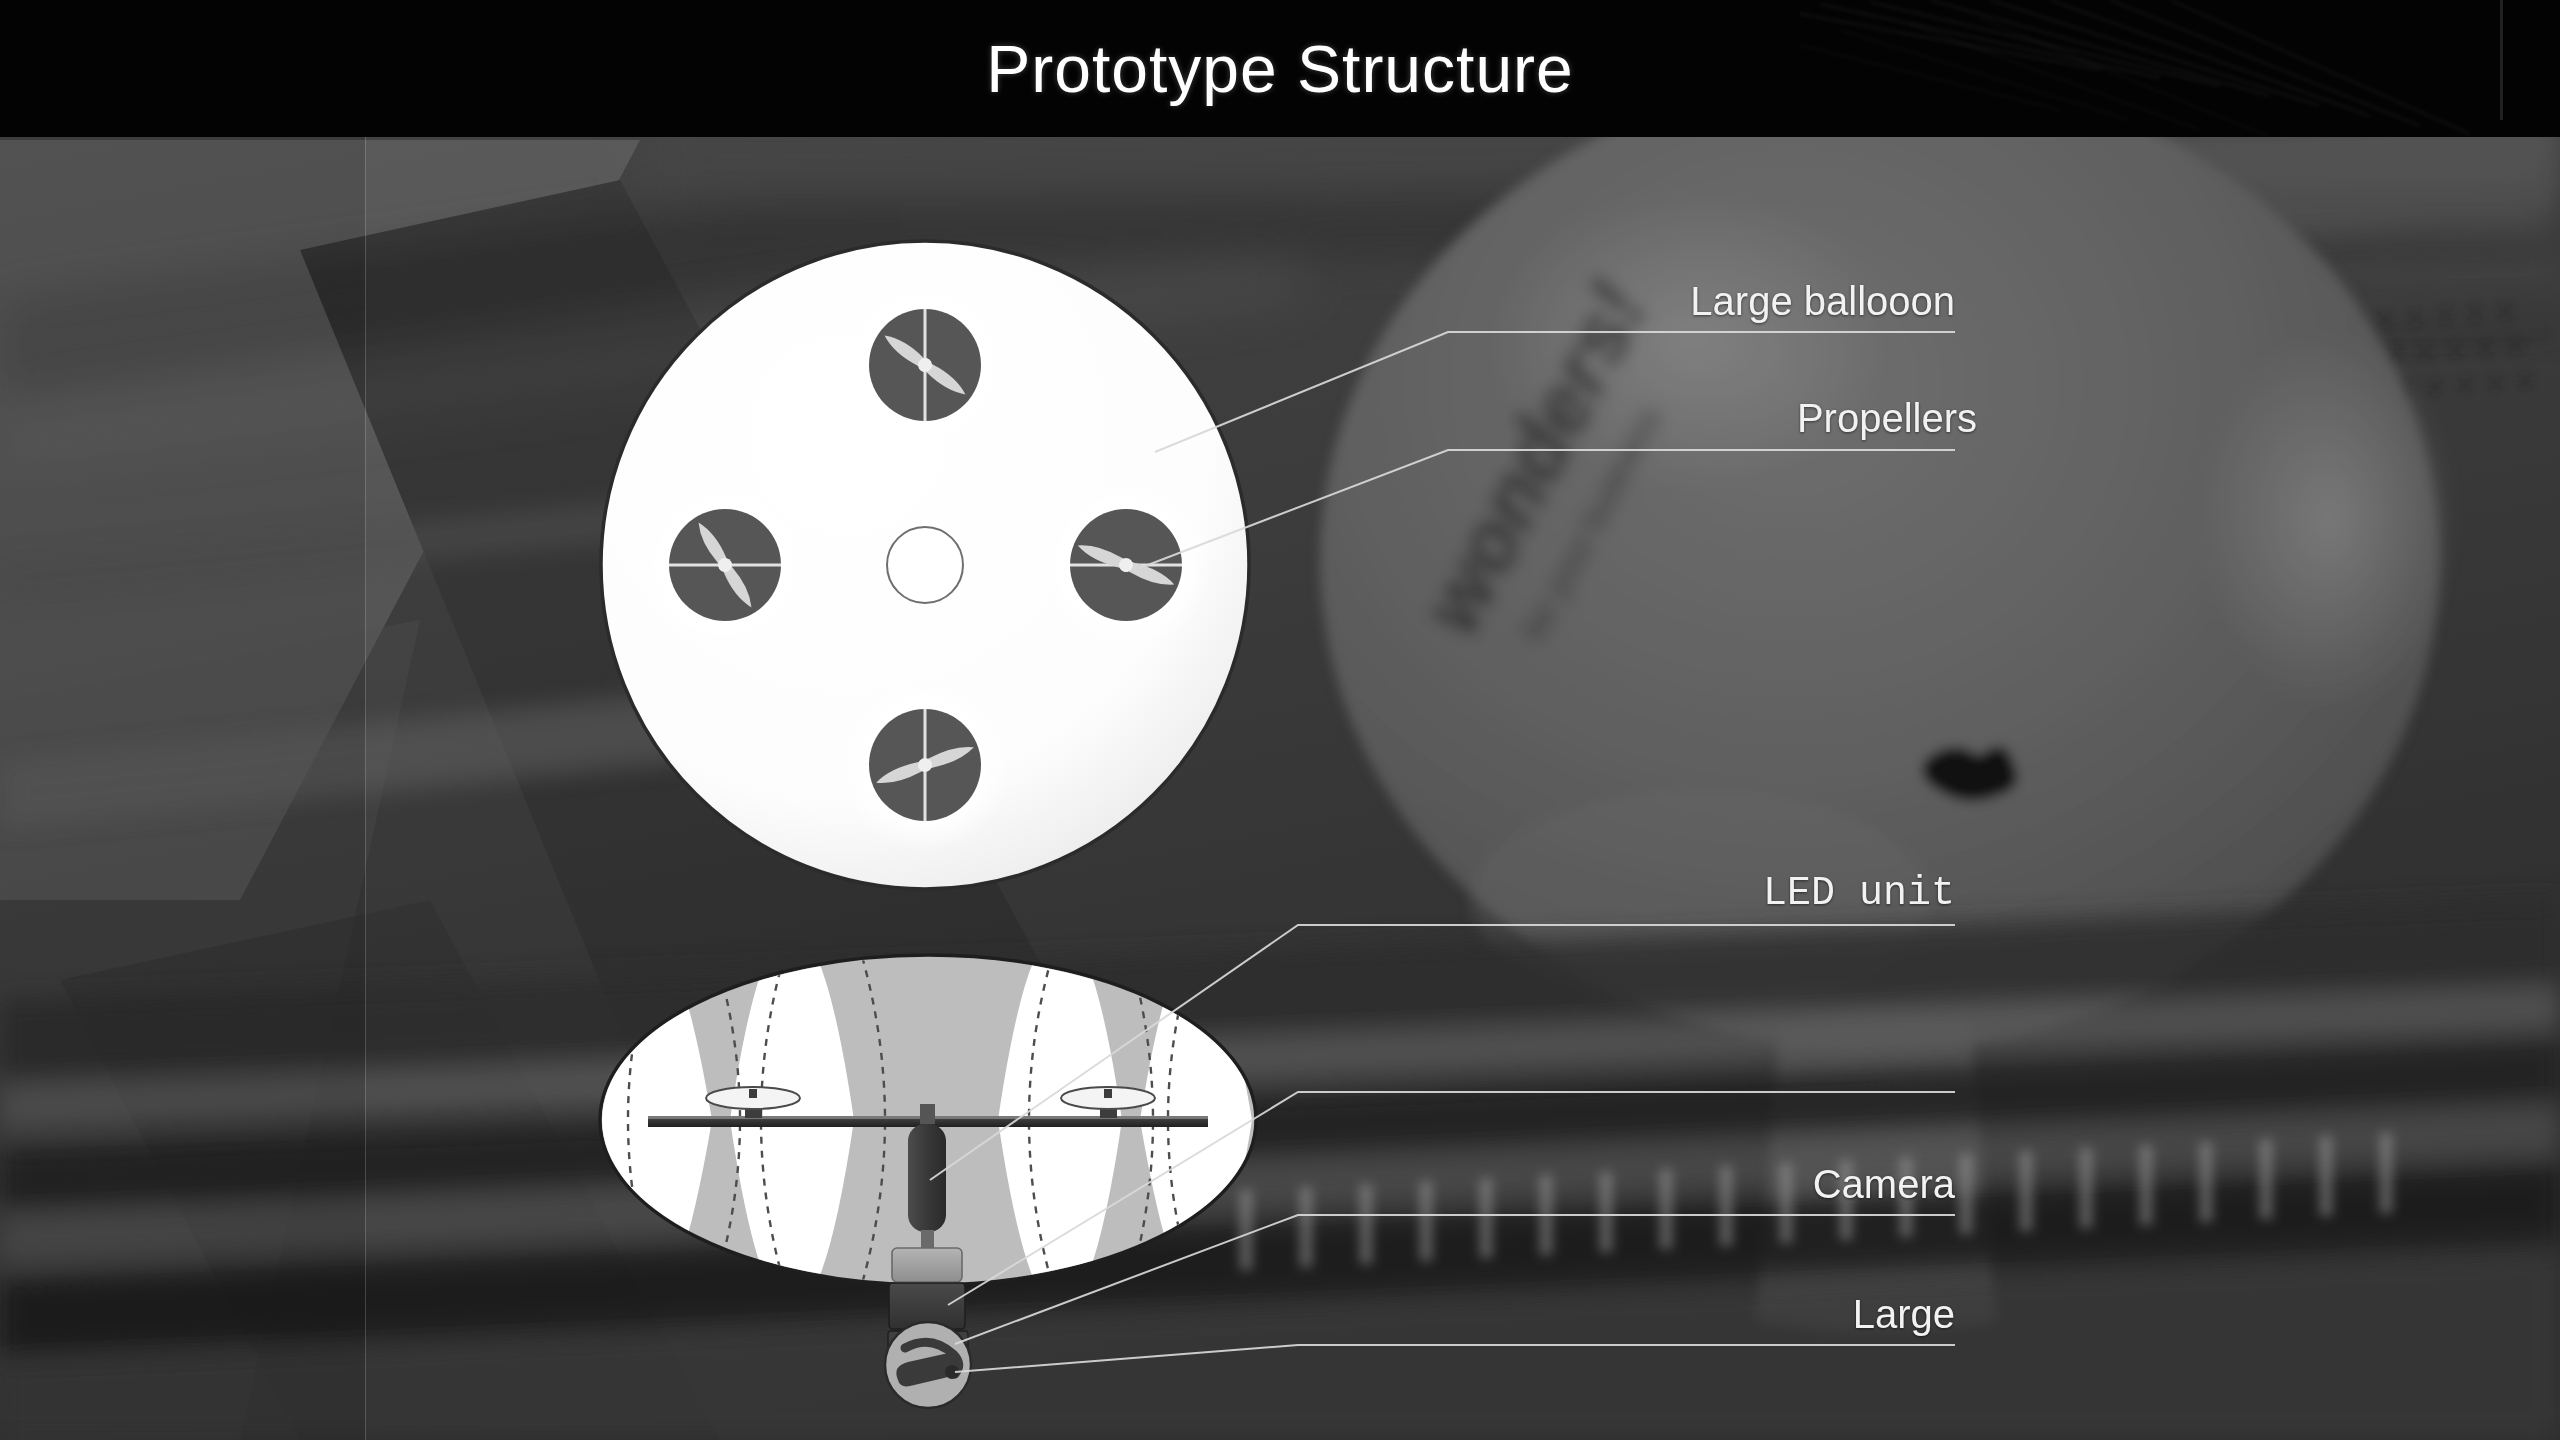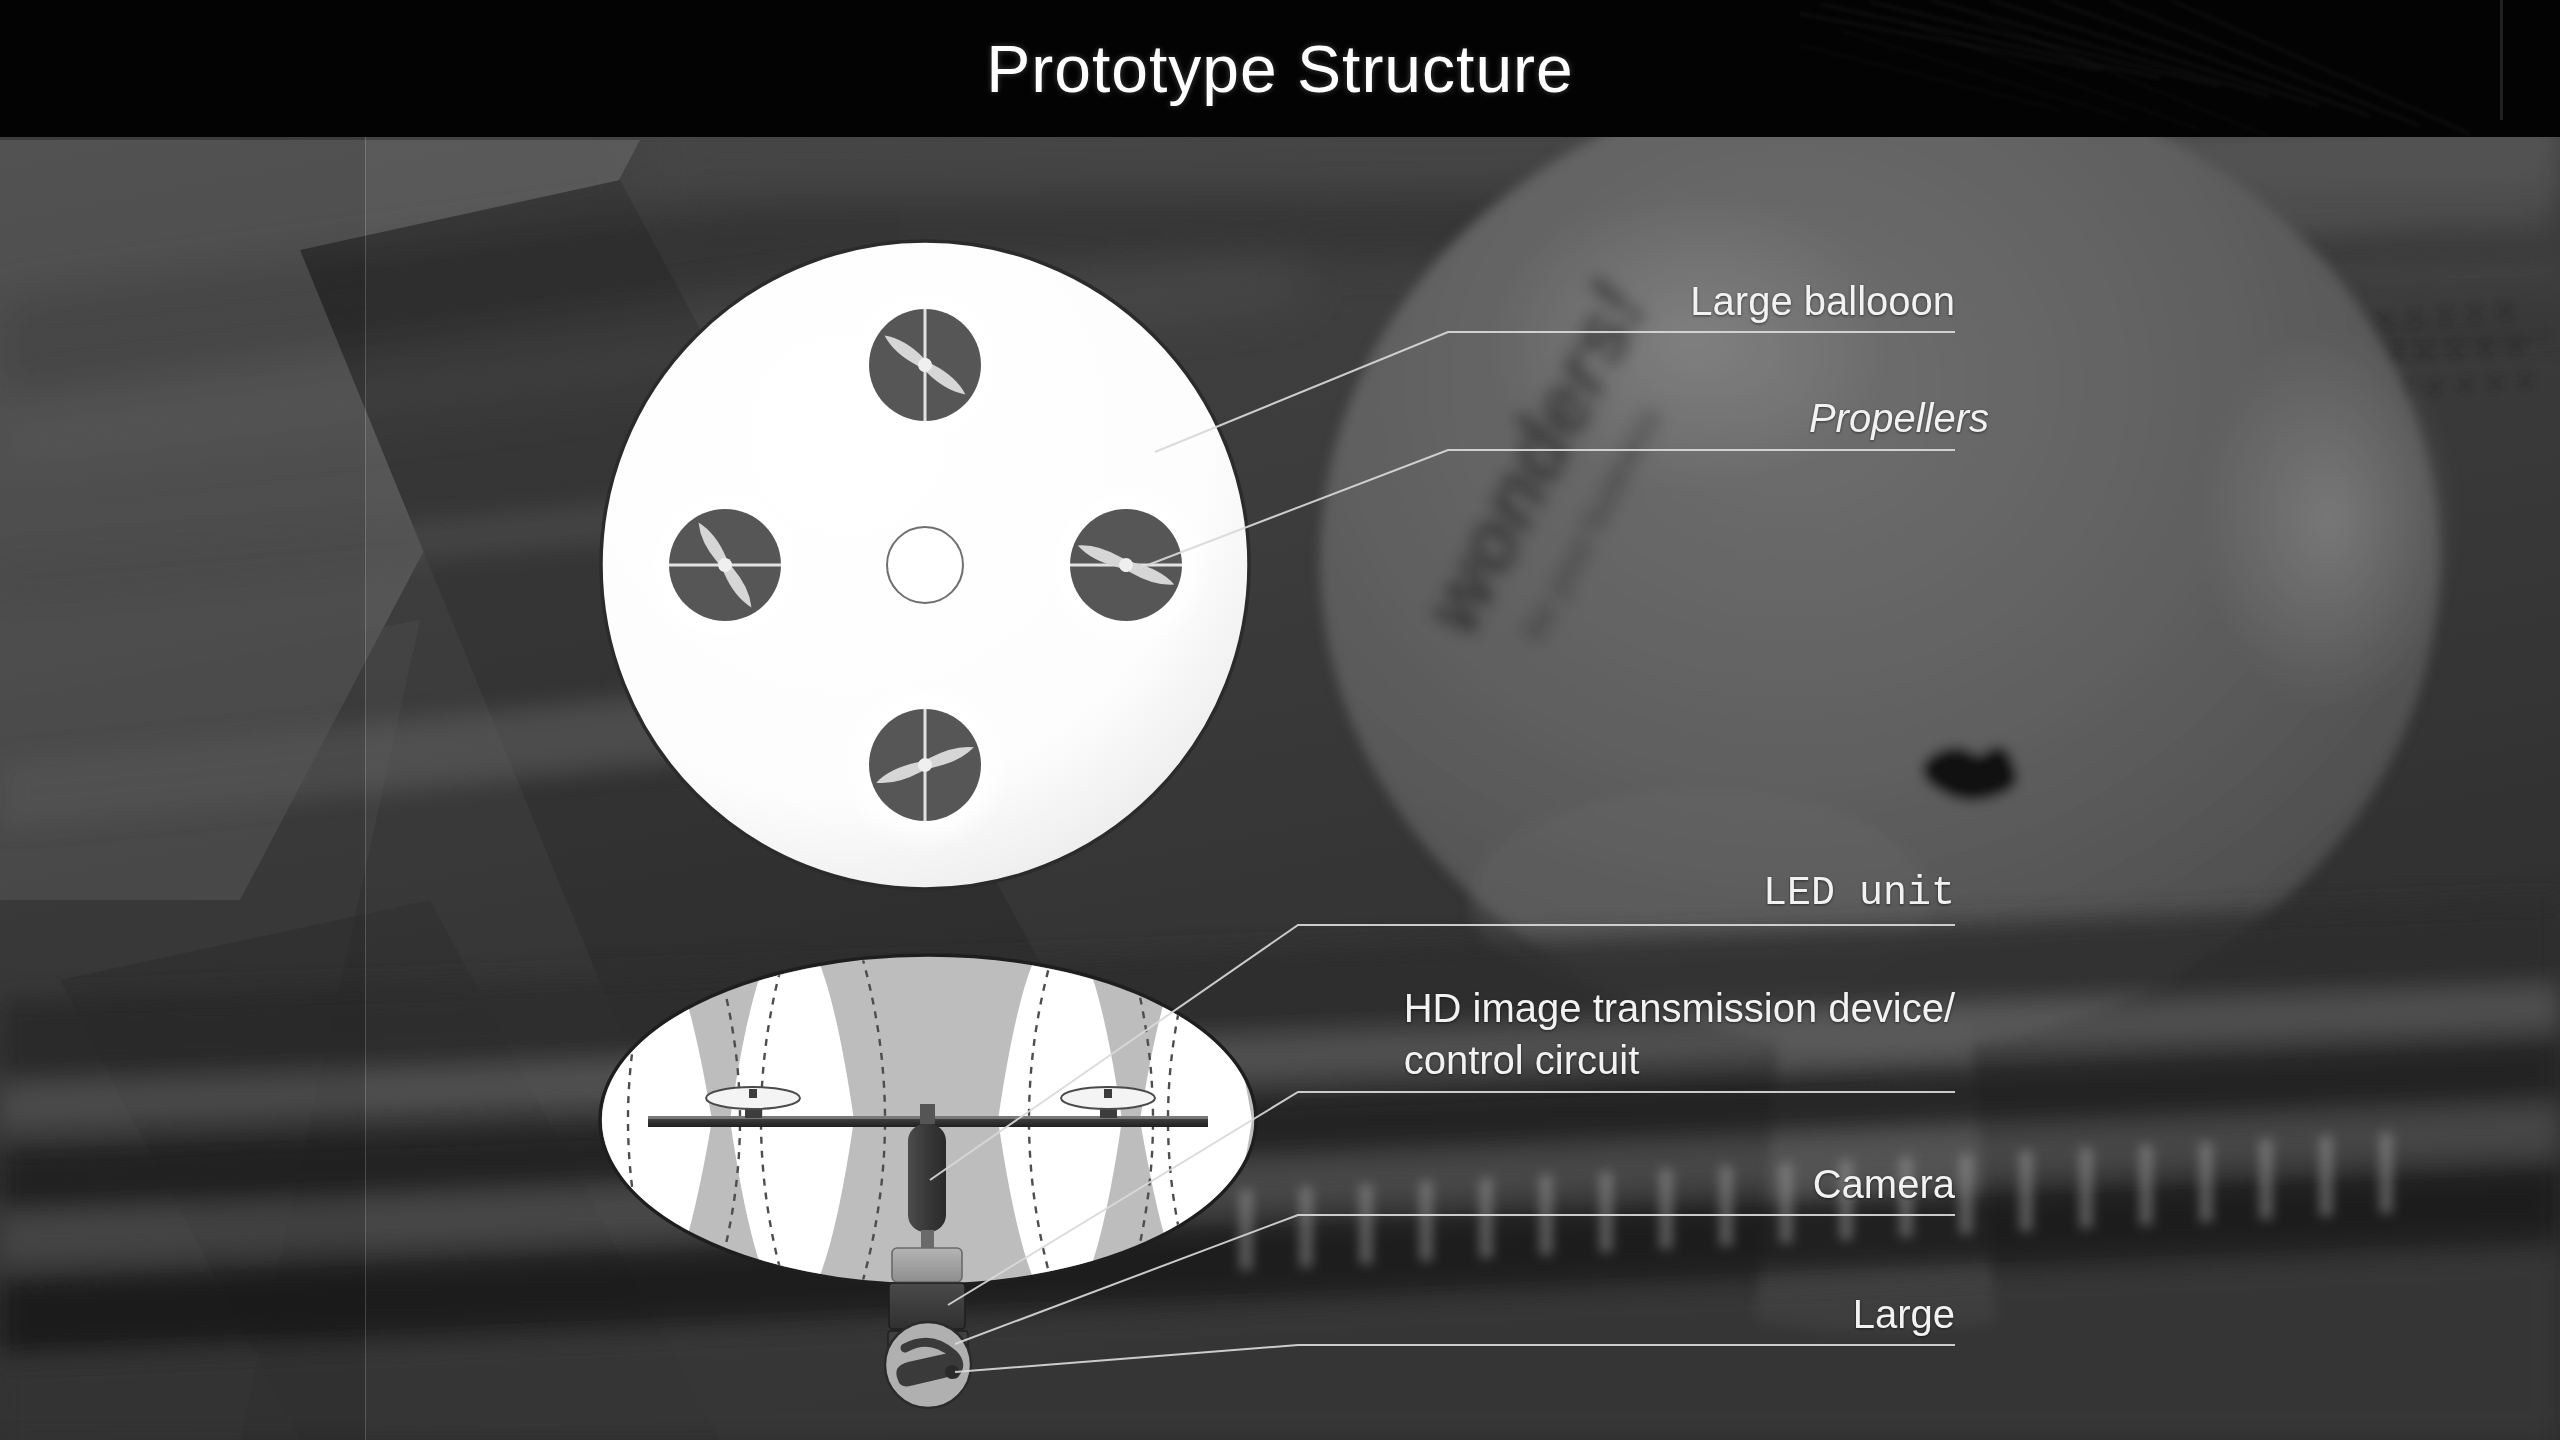--- a/index.html
+++ b/index.html
@@ -376,24 +376,22 @@
       <path d="M1955,1092 L1298,1092 L948,1305"></path>
 
       <path d="M1955,1215 L1298,1215 L955,1344"></path>
 
       <path d="M1955,1345 L1298,1345 L955,1372"></path>
     </g>
   </svg>
 
   <div class="label" style="right:605px;top:275px;">Large ballooon</div>
 
-  <div class="label" style="right:571px;top:392px;font-style:italic;">Propellers</div>
+  <div class="label" style="right:583px;top:392px;">Propellers</div>
 
   <div class="label" style="right:605px;top:868px;font-family:Liberation Mono, monospace;">LED unit</div>
 
-  <div class="label" style="right:605px;top:982px;">HD image transmission device/
-control circuit</div>
 
   <div class="label" style="right:605px;top:1158px;">Camera</div>
 
   <div class="label" style="right:605px;top:1288px;">Large</div>
 
 </div>
 
 </body></html>

